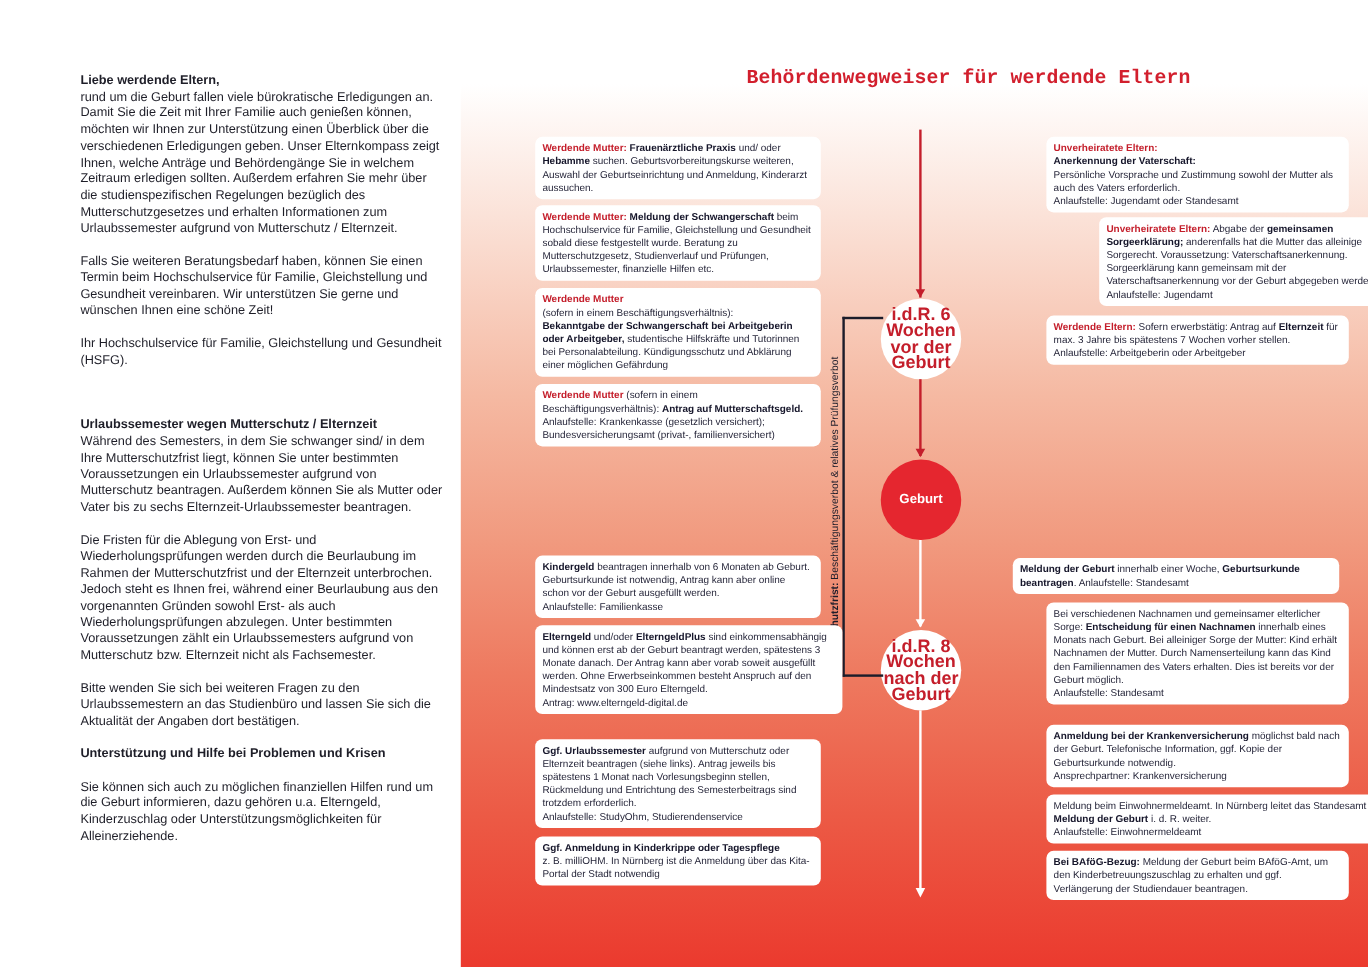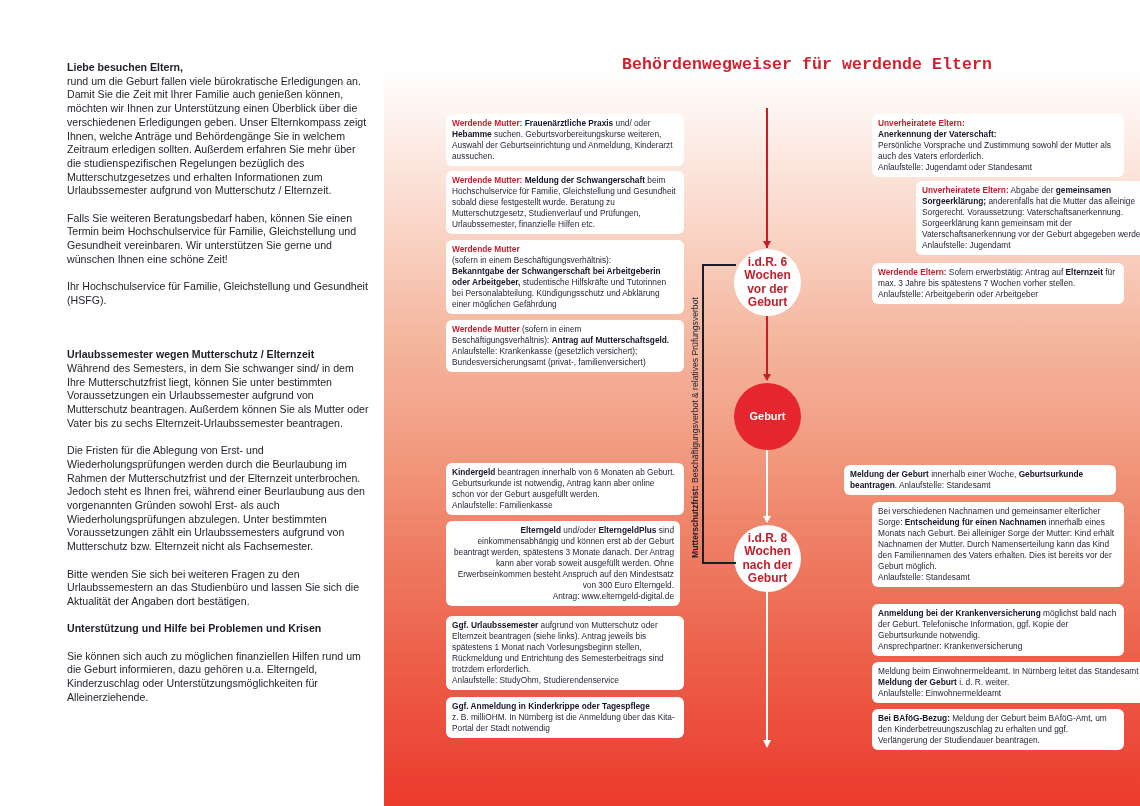--- a/index.html
+++ b/index.html
@@ -24,35 +24,35 @@
     position: absolute; background: #ffffff; border-radius: 6px;
     padding: 4px 6px 4px 6px; font-size: 8.3px; line-height: 11px; color: #26263a;
   }
   .card .red { color: #c41e2b; font-weight: bold; }
   .card b { color: #15152a; }
 
   
   .vline { position: absolute; width: 2px; }
   .arrow-down { position: absolute; width: 0; height: 0; border-left: 4px solid transparent; border-right: 4px solid transparent; }
 
-  .circle { position: absolute; border-radius: 50%; display: flex; align-items: center; justify-content: center; text-align: center; font-weight: bold; font-size: 12px; line-height: 13.5px; }
+  .circle { position: absolute; border-radius: 50%; display: flex; align-items: center; justify-content: center; text-align: center; font-weight: bold; font-size: 15px; line-height: 13.5px; }
   .circle.white { background: #ffffff; color: #c41e2b; }
   .circle.red { background: #e5262f; color: #ffffff; font-size: 11px; }
 
   .bracket { position: absolute; border-left: 2px solid #1c1c2a; border-top: 2px solid #1c1c2a; border-bottom: 2px solid #1c1c2a; }
   .vert-label { position: absolute; transform-origin: left top; transform: rotate(-90deg); white-space: nowrap; font-size: 8.6px; color: #1c1c2a; }
   .vert-label b { font-weight: bold; }
 </style>
 </head>
 <body>
 
 <div class="left-page">
   <div class="left-col">
     <p>
-      <span class="h">Liebe besuchen Eltern,</span>
+      <span class="h">Liebe werdende Eltern,</span>
       <span>rund um die Geburt fallen viele bürokratische Erledigungen an. Damit Sie die Zeit mit Ihrer Familie auch genießen können, möchten wir Ihnen zur Unterstützung einen Überblick über die verschiedenen Erledigungen geben. Unser Elternkompass zeigt Ihnen, welche Anträge und Behördengänge Sie in welchem Zeitraum erledigen sollten. Außerdem erfahren Sie mehr über die studienspezifischen Regelungen bezüglich des Mutterschutzgesetzes und erhalten Informationen zum Urlaubssemester aufgrund von Mutterschutz / Elternzeit.</span>
     </p>
     <p>Falls Sie weiteren Beratungsbedarf haben, können Sie einen Termin beim Hochschulservice für Familie, Gleichstellung und Gesundheit vereinbaren. Wir unterstützen Sie gerne und wünschen Ihnen eine schöne Zeit!</p>
     <p>Ihr Hochschulservice für Familie, Gleichstellung und Gesundheit (HSFG).</p>
     <div class="gap"></div>
     <p>
       <span class="h">Urlaubssemester wegen Mutterschutz / Elternzeit</span>
       <span>Während des Semesters, in dem Sie schwanger sind/ in dem Ihre Mutterschutzfrist liegt, können Sie unter bestimmten Voraussetzungen ein Urlaubssemester aufgrund von Mutterschutz beantragen. Außerdem können Sie als Mutter oder Vater bis zu sechs Elternzeit-Urlaubssemester beantragen.</span>
     </p>
     <p>Die Fristen für die Ablegung von Erst- und Wiederholungsprüfungen werden durch die Beurlaubung im Rahmen der Mutterschutzfrist und der Elternzeit unterbrochen. Jedoch steht es Ihnen frei, während einer Beurlaubung aus den vorgenannten Gründen sowohl Erst- als auch Wiederholungsprüfungen abzulegen. Unter bestimmten Voraussetzungen zählt ein Urlaubssemesters aufgrund von Mutterschutz bzw. Elternzeit nicht als Fachsemester.</p>
@@ -139,21 +139,21 @@
   <div class="card" style="left:488px; top:263px; width:252px;">
     <span class="red">Werdende Eltern:</span><span> Sofern erwerbstätig: Antrag auf </span><b>Elternzeit</b><span> für max. 3 Jahre bis spätestens 7 Wochen vorher stellen.</span>
     <div>Anlaufstelle: Arbeitgeberin oder Arbeitgeber</div>
   </div>
 
   <div class="card" style="left:62px; top:463px; width:238px;">
     <b>Kindergeld</b><span> beantragen innerhalb von 6 Monaten ab Geburt. Geburtsurkunde ist notwendig, Antrag kann aber online schon vor der Geburt ausgefüllt werden.</span>
     <div>Anlaufstelle: Familienkasse</div>
   </div>
 
-  <div class="card" style="left:62px; top:521px; width:234px;text-align:right;">
+  <div class="card" style="left:62px; top:521px; width:256px;">
     <b>Elterngeld</b><span> und/oder </span><b>ElterngeldPlus</b><span> sind einkommensabhängig und können erst ab der Geburt beantragt werden, spätestens 3 Monate danach. Der Antrag kann aber vorab soweit ausgefüllt werden. Ohne Erwerbseinkommen besteht Anspruch auf den Mindestsatz von 300 Euro Elterngeld.</span>
     <div>Antrag: www.elterngeld-digital.de</div>
   </div>
 
   <div class="card" style="left:62px; top:616px; width:238px;">
     <b>Ggf. Urlaubssemester</b><span> aufgrund von Mutterschutz oder Elternzeit beantragen (siehe links). Antrag jeweils bis spätestens 1 Monat nach Vorlesungsbeginn stellen, Rückmeldung und Entrichtung des Semesterbeitrags sind trotzdem erforderlich.</span>
     <div>Anlaufstelle: StudyOhm, Studierendenservice</div>
   </div>
 
   <div class="card" style="left:62px; top:697px; width:238px;">

